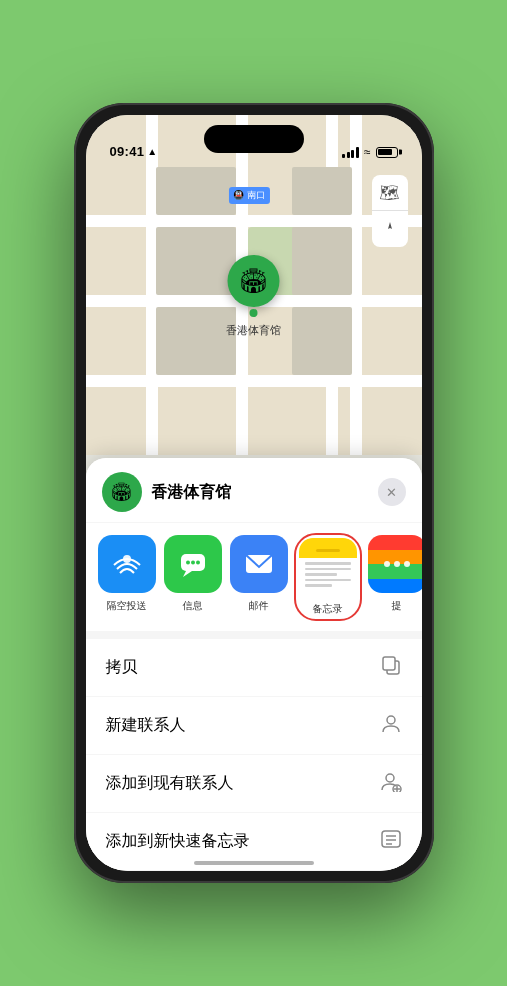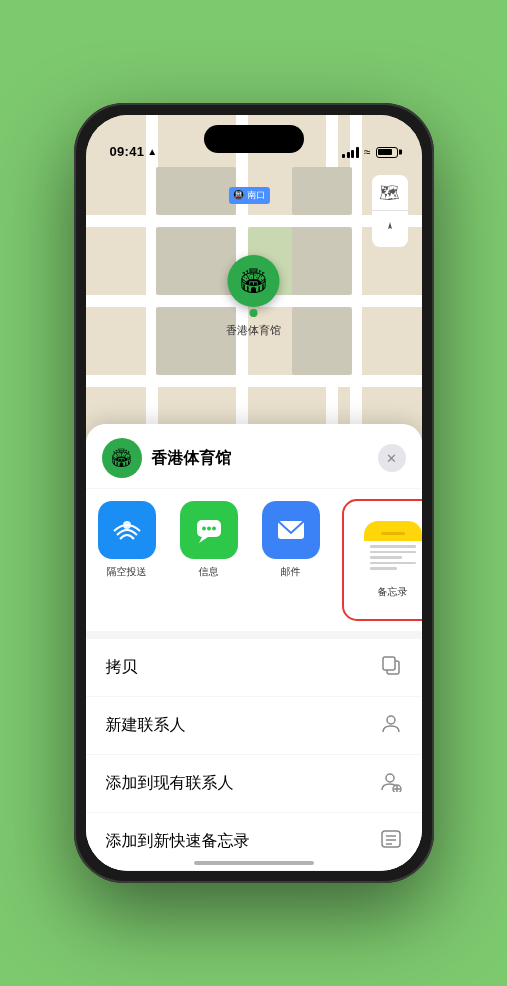--- a/index.html
+++ b/index.html
@@ -277,21 +277,21 @@
       cursor: pointer;
       flex-shrink: 0;
     }
 
     
     .share-row {
       display: flex;
       padding: 12px 12px;
       background: #fff;
       margin-top: 1px;
-      gap: 24px;
+      gap: 8px;
       overflow: hidden;
     }
 
     .share-item {
       display: flex;
       flex-direction: column;
       align-items: center;
       gap: 6px;
       flex: 1;
       cursor: pointer;
@@ -467,21 +467,21 @@
         <div class="share-item">
           <div class="share-icon-wrap mail">
             <svg width="30" height="28" viewBox="0 0 30 28">
               <rect x="2" y="5" width="26" height="18" rx="3" fill="white"></rect>
               <polyline points="2,5 15,17 28,5" stroke="#3b82f6" fill="none" stroke-width="2"></polyline>
             </svg>
           </div>
           <span class="share-label">邮件</span>
         </div>
 
-        <div class="share-item" style="outline: 2.5px solid #e53935; border-radius: 13px; padding: 20px;">
+        <div class="share-item" style="outline: 2.5px solid #e53935; border-radius: 20px; padding: 3px;">
           <div style="width:58px;height:58px;border-radius:14px;background:#fff;display:flex;flex-direction:column;align-items:stretch;overflow:hidden;border:none;">
             <div style="background:#ffd60a;height:20px;border-radius:12px 12px 0 0;display:flex;align-items:center;justify-content:center;">
               <div style="width:24px;height:3px;background:#e6b800;border-radius:2px;margin-top:4px;"></div>
             </div>
             <div style="flex:1;background:#fff;padding:4px 6px 2px;display:flex;flex-direction:column;gap:3px;">
               <div style="height:2.5px;background:#d0d0d0;border-radius:1px;"></div>
               <div style="height:2.5px;background:#d0d0d0;border-radius:1px;"></div>
               <div style="height:2.5px;background:#d0d0d0;border-radius:1px;width:70%;"></div>
               <div style="height:2.5px;background:#d0d0d0;border-radius:1px;"></div>
               <div style="height:2.5px;background:#d0d0d0;border-radius:1px;width:60%;"></div>

